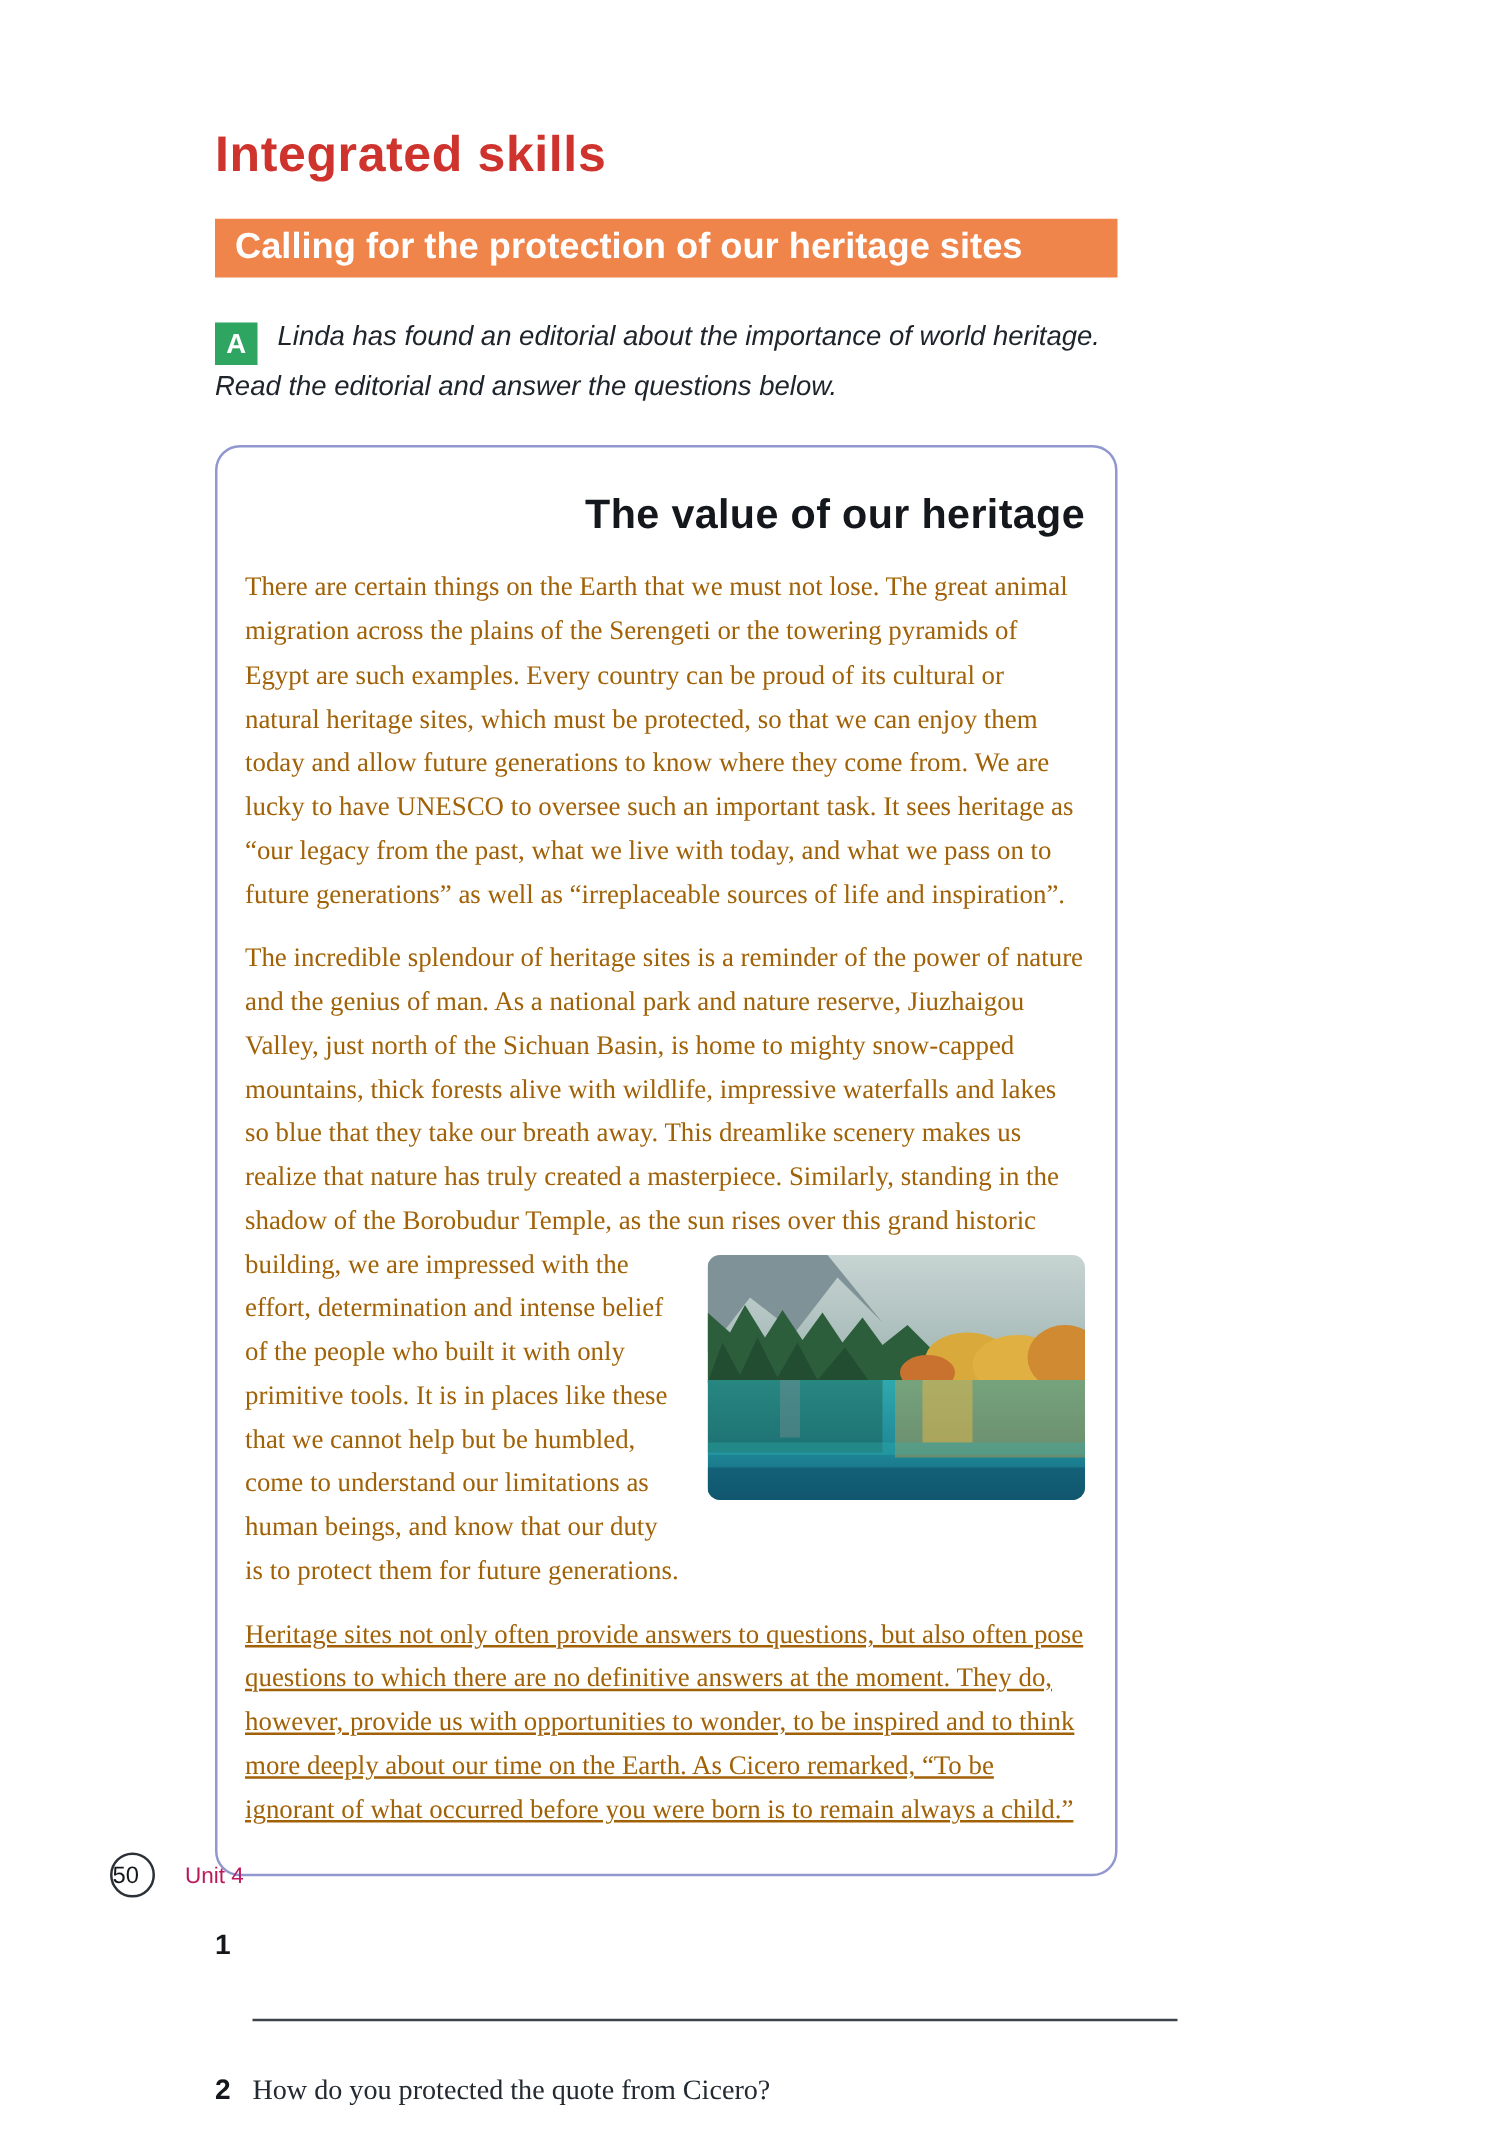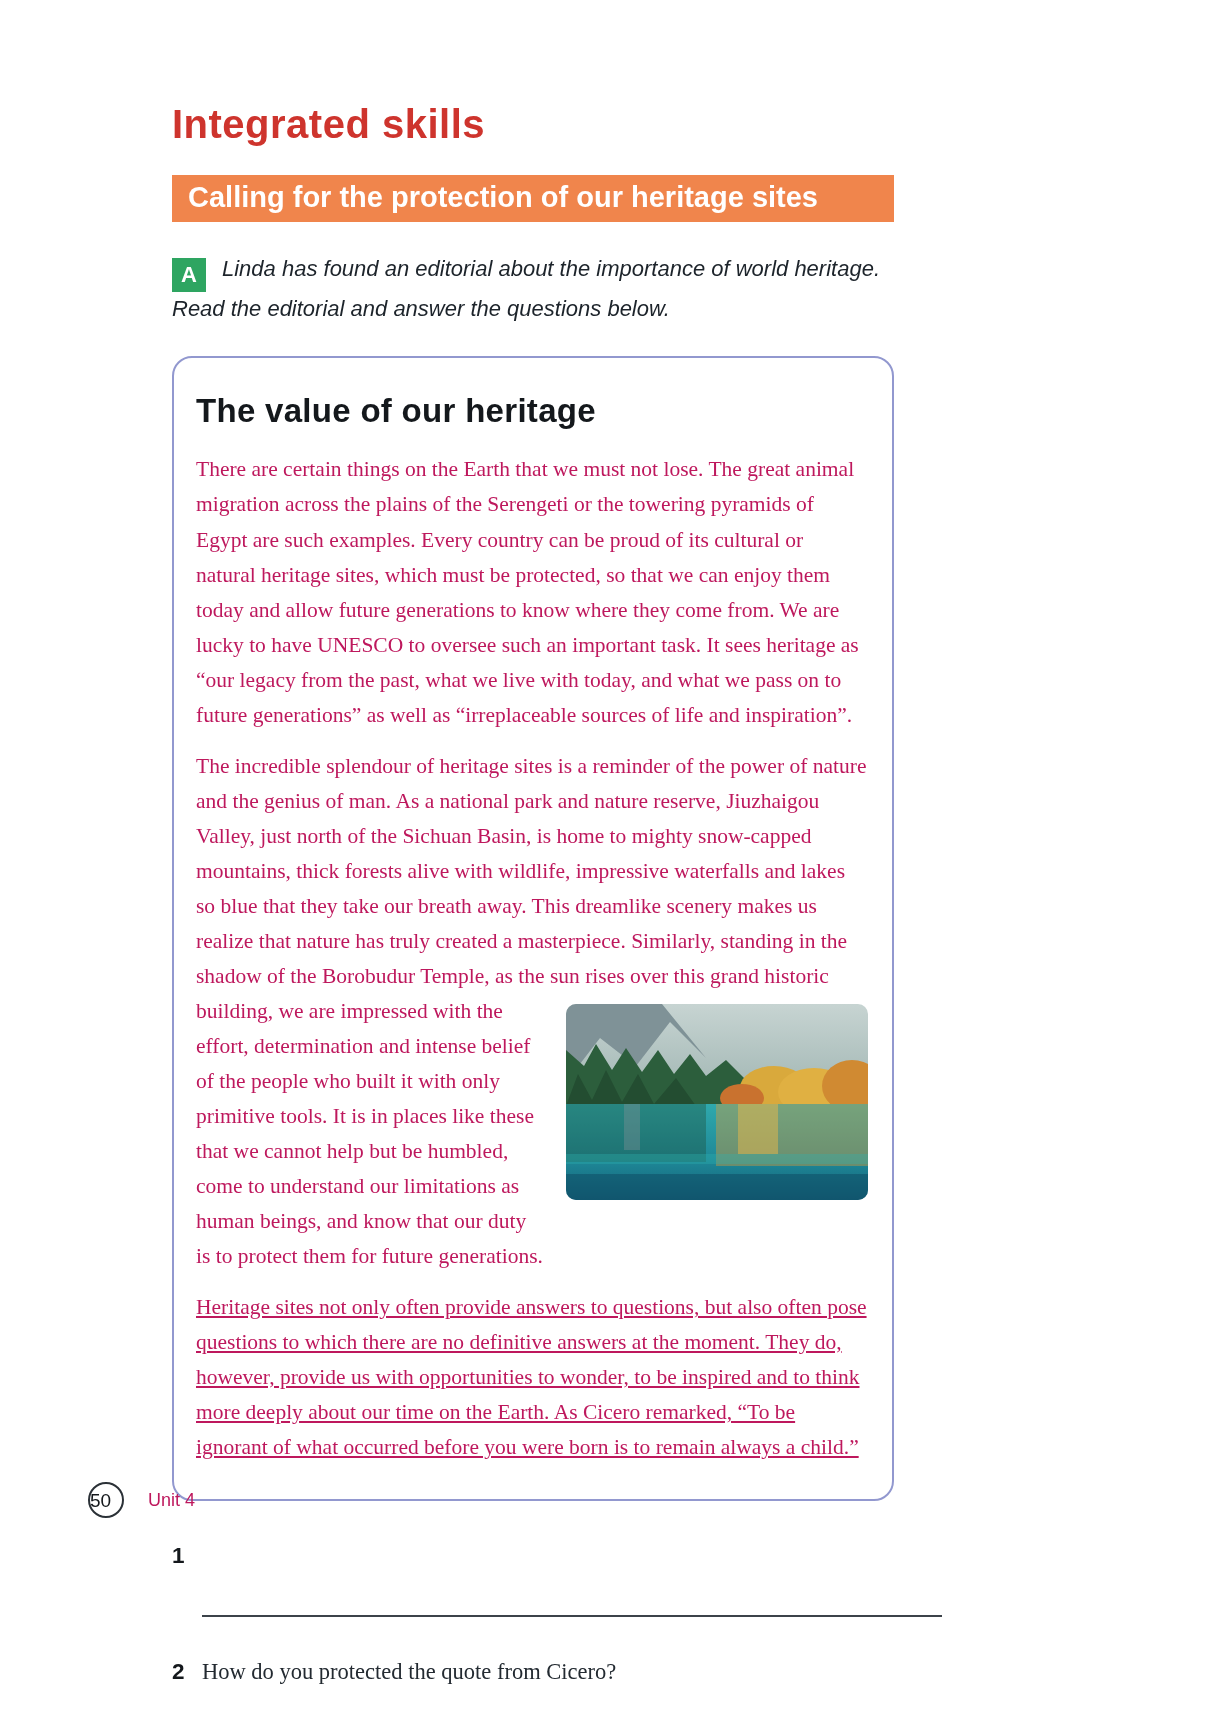--- a/index.html
+++ b/index.html
@@ -62,32 +62,32 @@
     vertical-align: -6px;
   }
   .editorial-box {
     margin-top: 30px;
     border: 2px solid #9298cf;
     border-radius: 20px;
     padding: 26px 24px 30px 22px;
     background: #ffffff;
   }
   .editorial-title {
-    text-align: left;
+    text-align: right;
     font-family: "Liberation Sans", sans-serif;
     font-weight: bold;
     font-size: 33px;
     color: #14181c;
     margin: 8px 0 22px 0;
     letter-spacing: 0.3px;
   }
   .para {
     font-size: 21.5px;
     line-height: 1.63;
-    color: #be185d;
+    color: #a16207;
     margin-bottom: 16px;
     text-align: left;
   }
   .para:last-child { margin-bottom: 4px; text-decoration: underline; }
   .photo-float {
     float: right;
     width: 302px;
     height: 196px;
     margin: 10px 0 10px 24px;
     border-radius: 10px;

